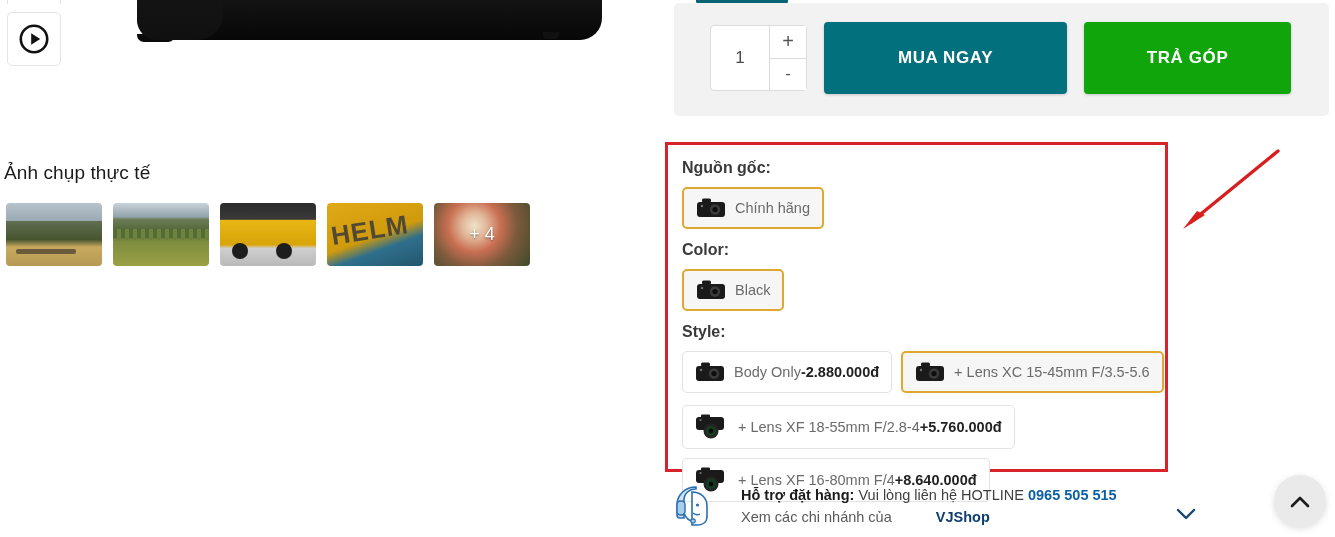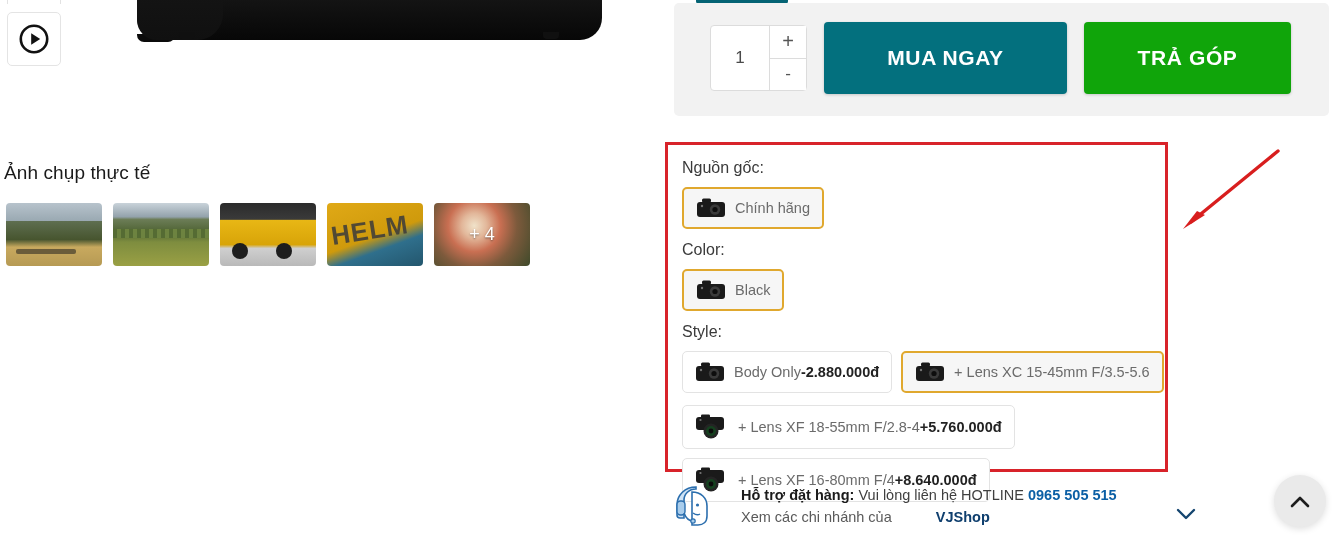--- a/index.html
+++ b/index.html
@@ -110,36 +110,36 @@
   .qty-btn {
     flex: 1; display: flex; align-items: center; justify-content: center;
     font-size: 20px; color: #555; background: #fff; cursor: pointer;
   }
   .qty-btn.minus { border-top: 1px solid #dcdcdc; font-size: 17px; }
 
   .cta {
     position: absolute; top: 19px; height: 72px;
     border: none; border-radius: 4px; cursor: pointer;
     color: #fff; font-family: "Liberation Sans", sans-serif;
-    font-size: 21px; font-weight: 700; letter-spacing: .6px;
+    font-size: 17px; font-weight: 700; letter-spacing: .6px;
     display: flex; align-items: center; justify-content: center;
     box-shadow: 0 1px 3px rgba(0,0,0,.18);
   }
   .cta-buy { left: 150px; width: 243px; background: #03707E; }
   .cta-install { left: 410px; width: 207px; background: #10A50A; }
 
   
   .options {
     position: absolute; left: 5px; top: 142px;
     width: 503px; height: 330px;
     border: 3px solid #D8232A; background: #fff;
   }
   .opt-inner { padding: 14px 0 0 14px; }
   .opt-label {
-    font-size: 16px; color: #3a3a3a; margin-bottom: 10px; font-weight: 400;
+    font-size: 16px; color: #3a3a3a; margin-bottom: 10px; font-weight: 700;
   }
   .opt-row { display: flex; flex-wrap: wrap; gap: 9px; margin-bottom: 12px; }
 
   .opt {
     display: flex; align-items: center; gap: 9px;
     background: #f5f5f5; border: 1px solid #e0e0e0; border-radius: 5px;
     padding: 8px 12px; min-height: 42px; cursor: pointer;
   }
   .opt.selected { border: 2px solid #E0A82E; background: #f6f6f6; }
   .opt.plain { background: #ffffff; border: 1px solid #e3e3e3; }

